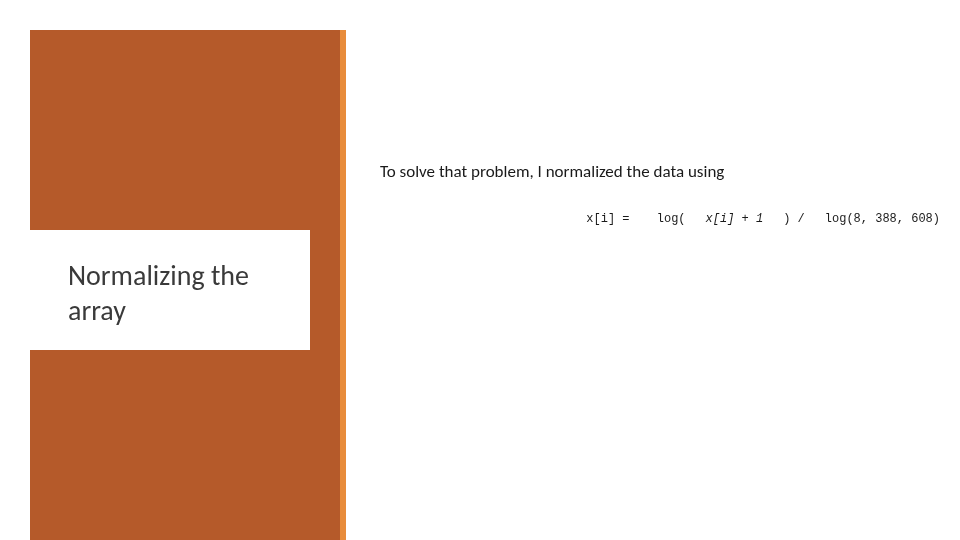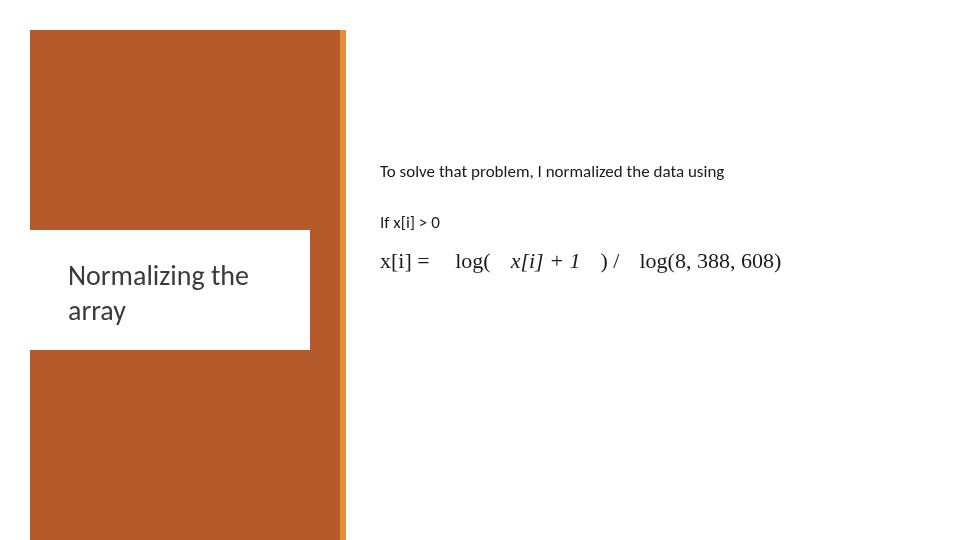--- a/index.html
+++ b/index.html
@@ -49,42 +49,41 @@
     left: 340px;
     top: 120px;
     width: 580px;
     color: #1a1a1a;
     font-size: 17px;
     line-height: 1.45;
   }
   .intro { margin-bottom: 26px; }
   .cond { margin-bottom: 10px; margin-top: 10px; }
   .formula {
-    font-family: Liberation Serif, serif;
-    font-size: 22px;
-    text-align: left;
+    font-family: Liberation Mono, monospace;
+    font-size: 12px;
+    text-align: right;
     margin: 10px 0 14px 0;
   }
   .formula .var { font-style: italic; }
   .formula .upright { font-style: normal; }
 </style>
 </head>
 <body>
 
 <div class="left-panel"></div>
 <div class="accent-strip"></div>
 
 <div class="title-box">
   <h1>Normalizing the array</h1>
 </div>
 
 <div class="content">
   <div class="intro">To solve that problem, I normalized the data using</div>
 
-  <div class="cond">If x[i] &gt; 0</div>
 
   <div class="formula">
     <span class="upright">x[i] =</span>
     <span class="upright">log(</span><span class="var">x[i] + 1</span><span class="upright">) /</span><span class="upright">log(8, 388, 608)</span>
   </div>
 
 
 </div>
 
 </body></html>

